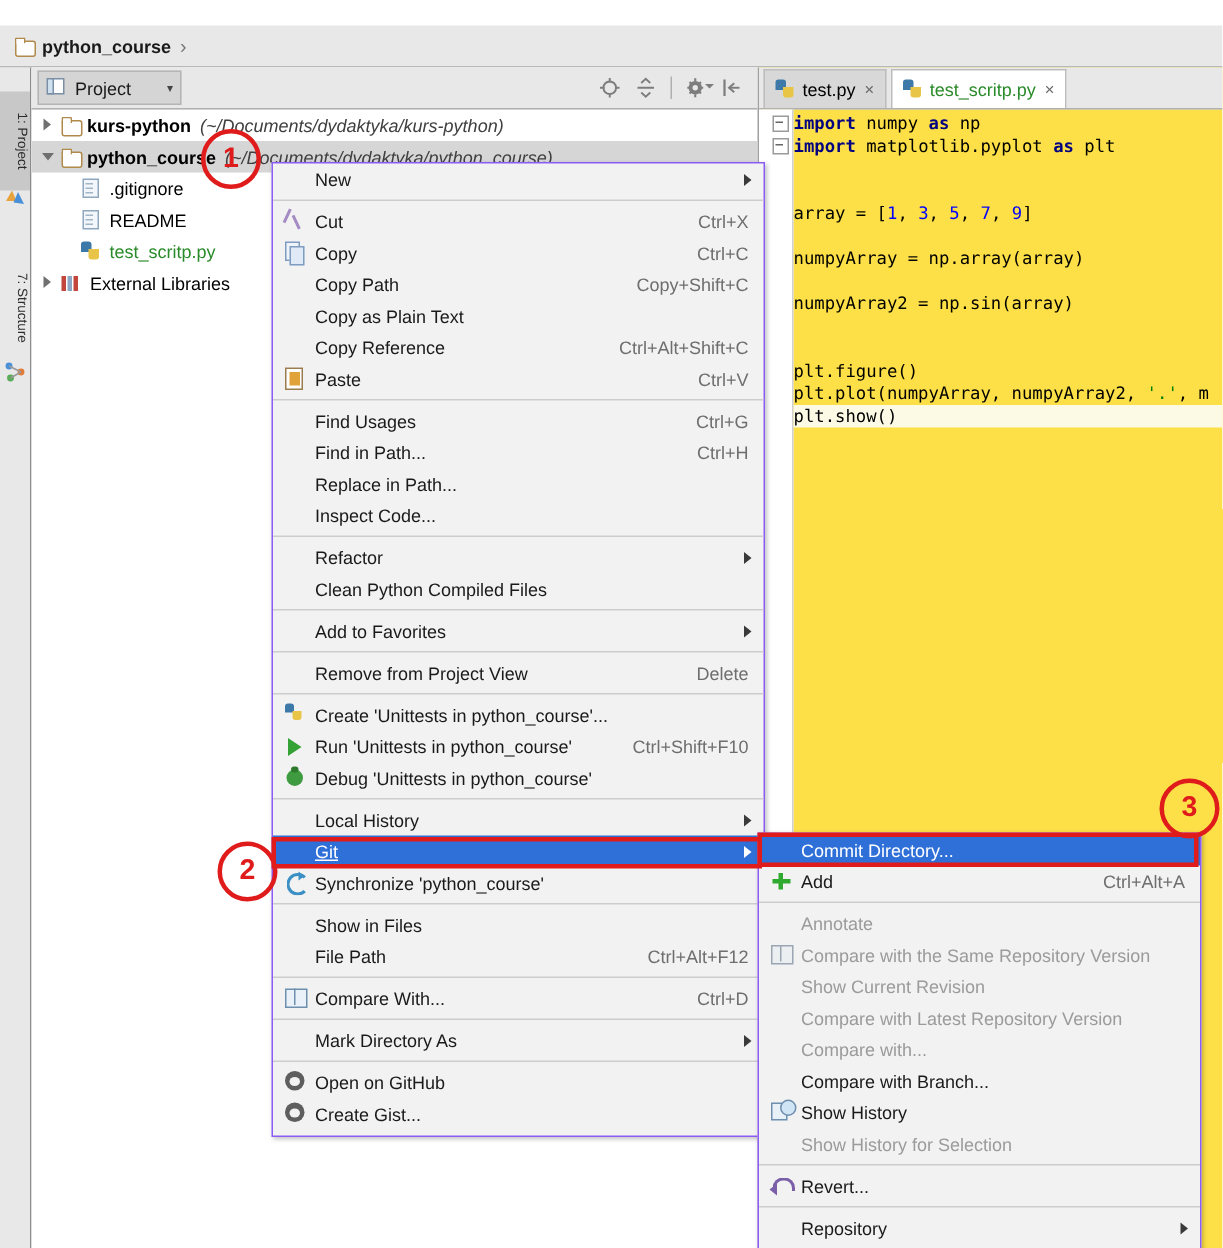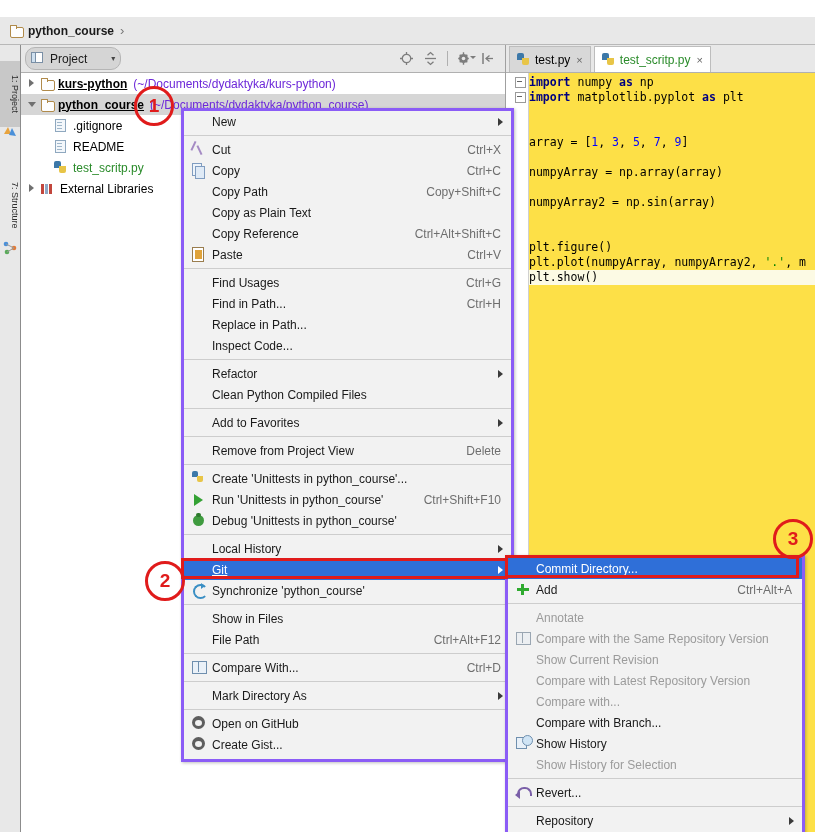--- a/index.html
+++ b/index.html
@@ -61,39 +61,39 @@
     position:absolute;left:21px;top:28px;width:484px;height:804px;
     background:#ffffff;border-right:1px solid #a0a0a0;
   }
   #proj-toolbar{
     position:absolute;left:0;top:0;width:484px;height:27px;
     background:#e8e8e8;border-bottom:1px solid #b0b0b0;
     display:flex;align-items:center;
   }
   #proj-tab{
     display:flex;align-items:center;height:21px;margin-left:4px;padding:0 5px;
-    background:#d5d5d5;border:1px solid #b5b5b5;border-radius:10px;
+    background:#d5d5d5;border:1px solid #b5b5b5;border-radius:0;
   }
   #proj-tab .ptxt{font-size:12px;margin-left:6px;color:#1a1a1a;}
   #proj-tab .caret{margin-left:24px;font-size:8px;color:#444;}
   .tb-btns{margin-left:auto;display:flex;align-items:center;gap:9px;padding-right:9px;}
   .tb-ico{width:15px;height:15px;position:relative;opacity:.72;}
   .tb-divider{width:1px;height:15px;background:#b0b0b0;}
 
   
   #tree{position:absolute;left:0;top:28px;width:484px;bottom:0;overflow:hidden;}
   .row{height:21px;display:flex;align-items:center;font-size:12px;white-space:nowrap;}
   .row.sel{background:#d6d6d6;}
   .arrow{width:9px;height:9px;margin-left:7px;margin-right:4px;position:relative;flex:0 0 auto;}
   .arrow.closed:after{content:"";position:absolute;left:1px;top:0;
     border-left:5px solid #707070;border-top:4px solid transparent;border-bottom:4px solid transparent;}
   .arrow.open:after{content:"";position:absolute;left:0;top:2px;
     border-top:5px solid #707070;border-left:4px solid transparent;border-right:4px solid transparent;}
-  .nm{font-weight:bold;margin-left:4px;text-decoration:underline;}
-  .pathtxt{color:#6d28d9;font-weight:normal;margin-left:6px;}
+  .nm{font-weight:bold;margin-left:4px;}
+  .pathtxt{color:#404040;font-weight:normal;margin-left:6px;font-style:italic;}
   .file-ico{width:11px;height:13px;position:relative;display:inline-block;flex:0 0 auto;}
   .file-ico:before{content:"";position:absolute;left:0;top:0;width:9px;height:11px;
     border:1px solid #8fa8bf;background:#f3f7fb;}
   .file-ico:after{content:"";position:absolute;left:2px;top:3px;width:5px;height:1px;
     box-shadow:0 0 0 0 #8fa8bf,0 3px 0 0 #9fb6c9,0 6px 0 0 #9fb6c9;background:#9fb6c9;}
   .py-ico{width:13px;height:13px;position:relative;display:inline-block;flex:0 0 auto;}
   .py-ico:before{content:"";position:absolute;left:0;top:0;width:7px;height:7px;background:#3c78a8;border-radius:2px 2px 0 0;}
   .py-ico:after{content:"";position:absolute;left:5px;top:5px;width:7px;height:7px;background:#e8c547;border-radius:0 0 2px 2px;}
   .lib-ico{width:13px;height:12px;position:relative;display:inline-block;flex:0 0 auto;}
   .lib-ico:before{content:"";position:absolute;left:0;top:1px;width:3px;height:10px;background:#c2463c;}
@@ -117,21 +117,21 @@
     font-family:"DejaVu Sans Mono",monospace;font-size:11.5px;line-height:15px;
     white-space:pre;overflow:hidden;color:#000;padding-top:2px;}
   .kw{color:#000080;font-weight:bold;}
   .num{color:#0000ff;}
   .str{color:#008000;}
   .curline{background:#fcfae4;display:block;width:309px;}
 
   
   .menu{
     position:absolute;background:#f2f2f2;
-    border:3px solid #8b5cf6;
+    border:1px solid #8b5cf6;
     box-shadow:1px 1px 3px rgba(0,0,0,.25);
     font-size:12px;
   }
   #menu-main{left:181px;top:91px;width:327px;}
   #menu-git{left:505px;top:538px;width:294px;}
   .mi{height:21px;display:flex;align-items:center;position:relative;white-space:nowrap;}
   .mi .ic{width:20px;height:21px;position:relative;flex:0 0 auto;margin-left:5px;}
   .mi .lbl{margin-left:3px;color:#1a1a1a;}
   .mi .acc{margin-left:auto;margin-right:10px;color:#6e6e6e;}
   .mi .sub{margin-left:auto;margin-right:8px;width:0;height:0;

